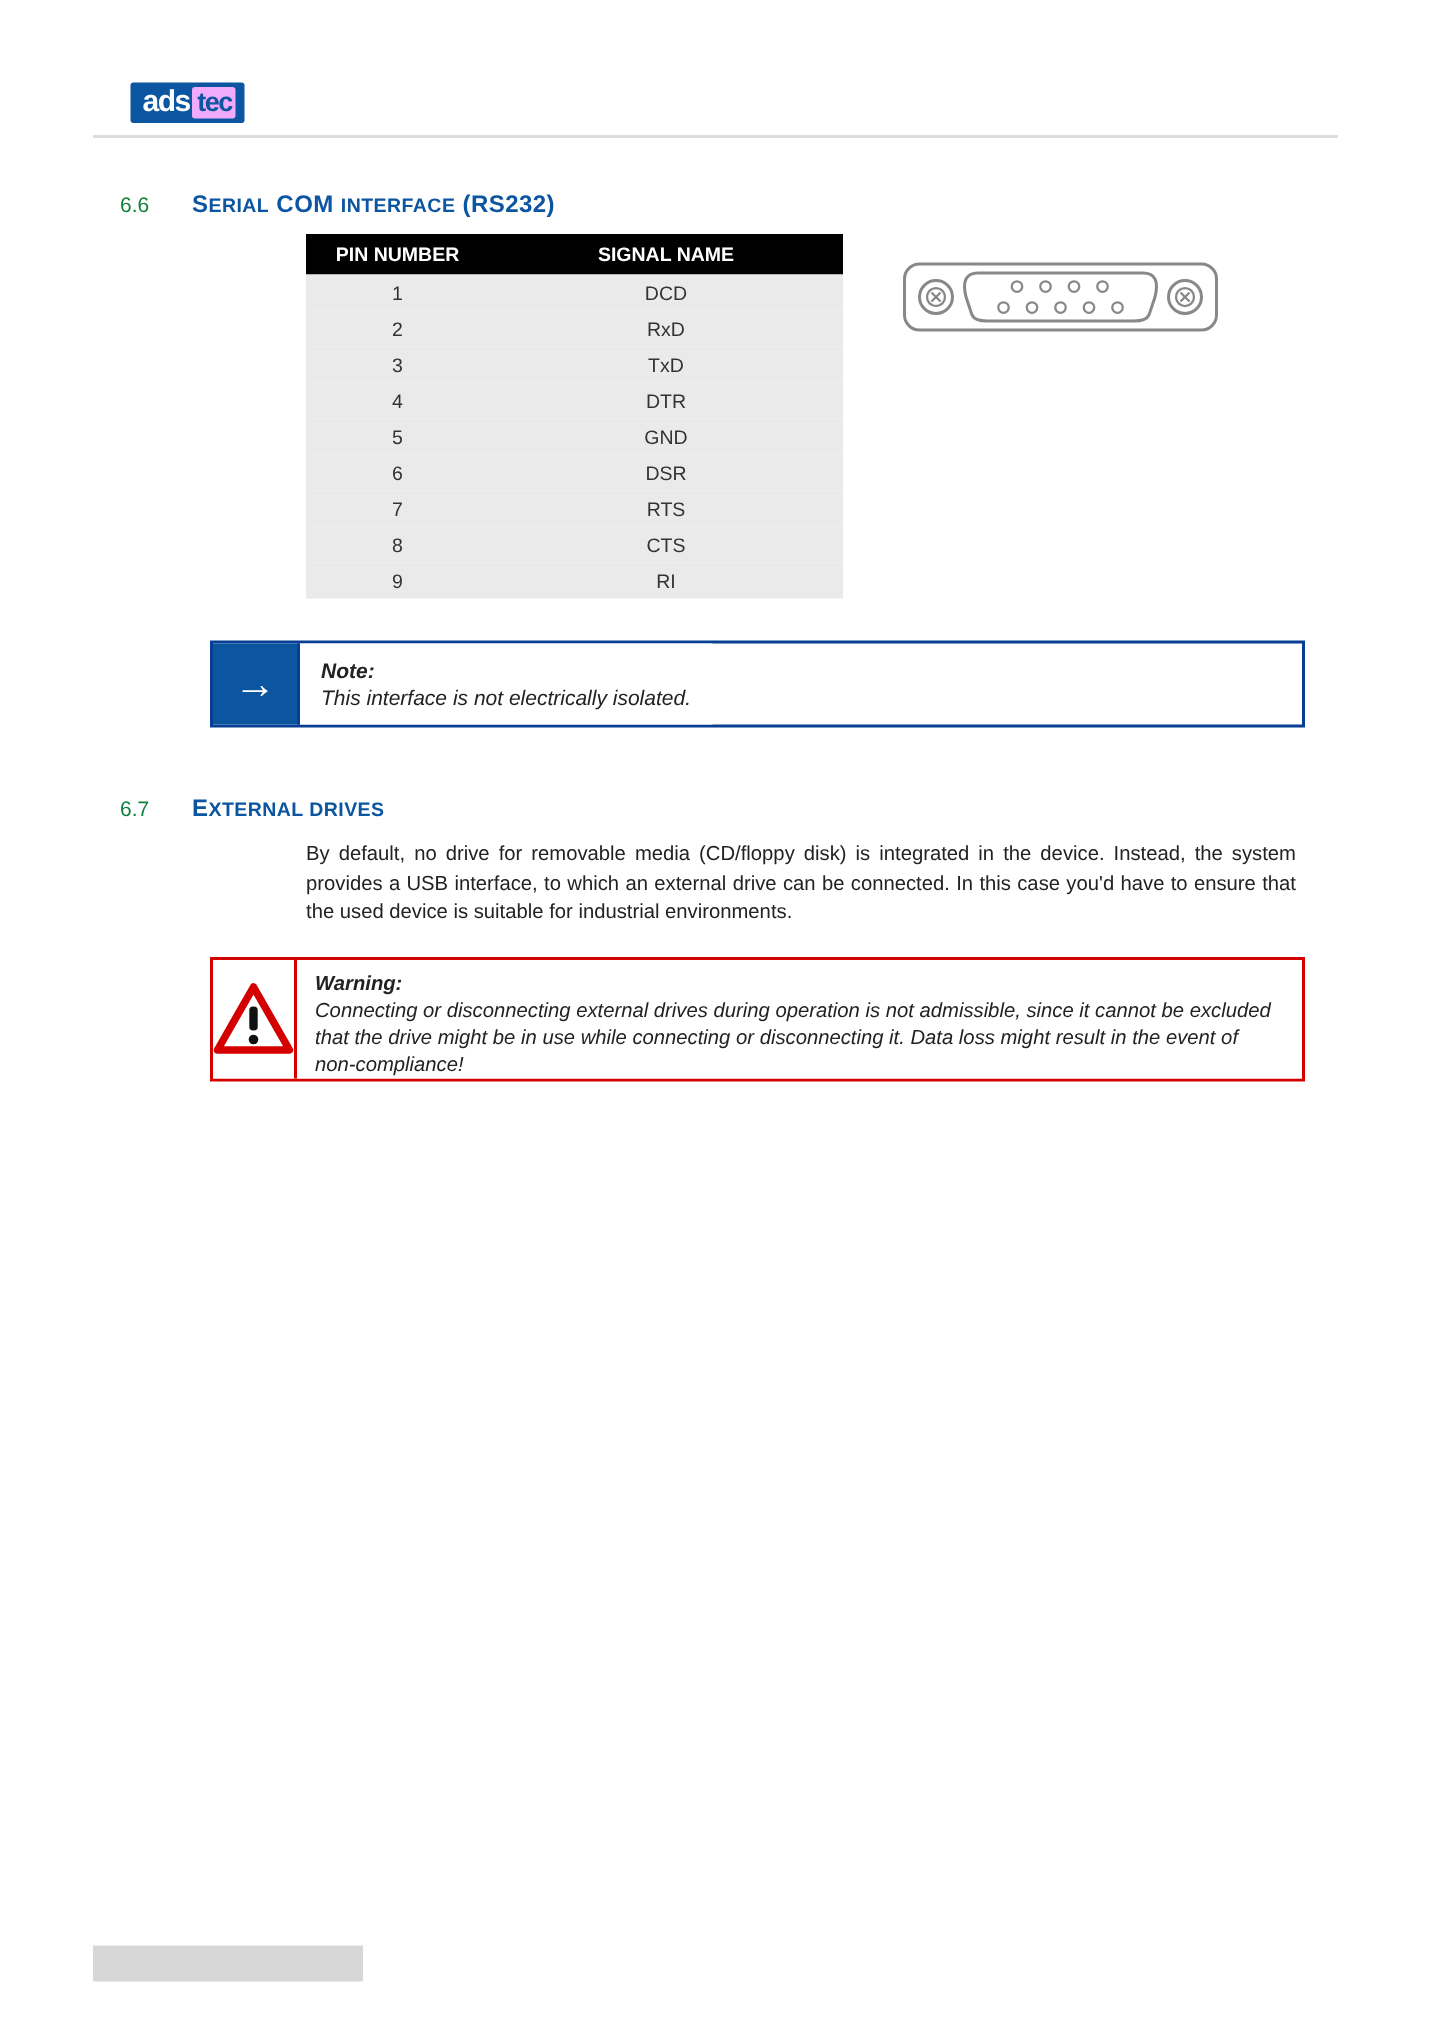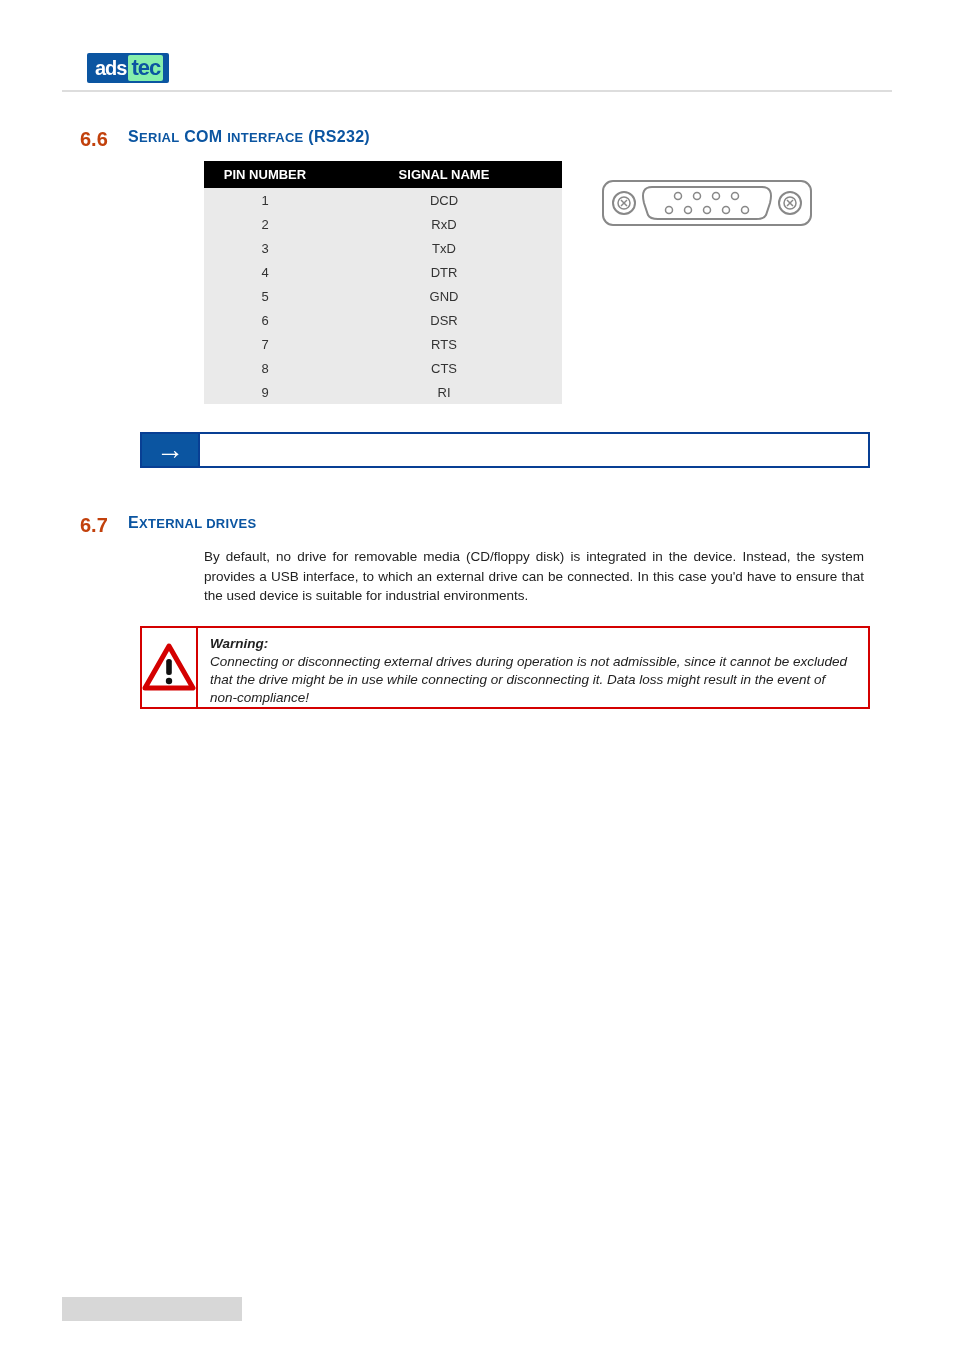--- a/index.html
+++ b/index.html
@@ -3,28 +3,28 @@
 <meta charset="utf-8">
 <style>
   * { box-sizing: border-box; margin: 0; padding: 0; }
   html, body { width: 954px; height: 1351px; background: #fff; font-family: Verdana, Arial, sans-serif; color: #222; }
   .page { position: relative; width: 954px; height: 1351px; padding: 54px 62px 0 62px; }
 
   .header-row { display: flex; justify-content: space-between; align-items: flex-start; margin-bottom: 8px; padding-left: 25px; }
   .logo { display:flex; align-items:center; height:28px; }
   .logo-badge { background:#0b55a1; color:#fff; font-weight:bold; letter-spacing:-1px; font-size:20px; padding:2px 6px 2px 8px; border-radius:2px; display:flex; align-items:baseline; font-family: Arial, sans-serif;}
   .logo-badge .ads { }
-  .logo-badge .tec { background:#86efac; color:#0b55a1; padding:0 3px; margin-left:2px; border-radius:2px; font-size:22px;}
+  .logo-badge .tec { background:#f0abfc; color:#0b55a1; padding:0 3px; margin-left:2px; border-radius:2px; font-size:18px;}
   .header-title { color:#0b55a1; font-size:21px; }
   .header-divider { width:100%; height:2px; background:#ddd; margin-bottom:36px; }
 
   .content { padding: 0 18px; }
 
   .section-row { display:flex; align-items:flex-start; margin-bottom:10px; }
-  .section-number { color:#c2410c; font-weight:bold; font-size:20px; width:48px; flex-shrink:0; }
+  .section-number { color:#15803d; font-weight:normal; font-size:14px; width:48px; flex-shrink:0; }
   .section-title { color:#0b55a1; font-weight:bold; font-size:16px; letter-spacing:0.3px; }
   .section-title .small-caps { font-size:13px; }
 
   .body-text { font-size:13.5px; line-height:1.45; text-align:justify; margin-left:124px; margin-right:10px; margin-bottom:20px; color:#222; }
 
   .pin-row { display:flex; align-items:flex-start; margin-left:124px; gap:40px; margin-bottom:28px;}
   .pin-table { border-collapse:collapse; width:358px; }
   .pin-table th { background:#000; color:#fff; font-weight:bold; font-size:13px; padding:6px 10px; text-align:center; }
   .pin-table th.pin-num-h { width:122px; }
   .pin-table td { background:#eaeaea; font-size:13px; padding:4.5px 10px; text-align:center; color:#333; }
@@ -149,20 +149,24 @@
           <circle cx="124" cy="31" r="3.5" fill="none" stroke="#888" stroke-width="1.5"></circle>
           <circle cx="143" cy="31" r="3.5" fill="none" stroke="#888" stroke-width="1.5"></circle>
         </svg>
       </div>
     </div>
 
     <div class="note-block">
       <div class="note-icon-col">
         <span class="arrow-glyph">→</span>
       </div>
+      <div class="note-text-col">
+        <span class="note-title">Note:</span>
+        <span class="note-body">This interface is not electrically isolated.</span>
+      </div>
     </div>
 
     <div class="section-row">
       <div class="section-number">6.7</div>
       <div class="section-title">
         <span>E</span><span class="small-caps">XTERNAL DRIVES</span>
       </div>
     </div>
 
     <p class="body-text">By default, no drive for removable media (CD/floppy disk) is integrated in the device. Instead, the system provides a USB interface, to which an external drive can be connected. In this case you'd have to ensure that the used device is suitable for industrial environments.</p>

